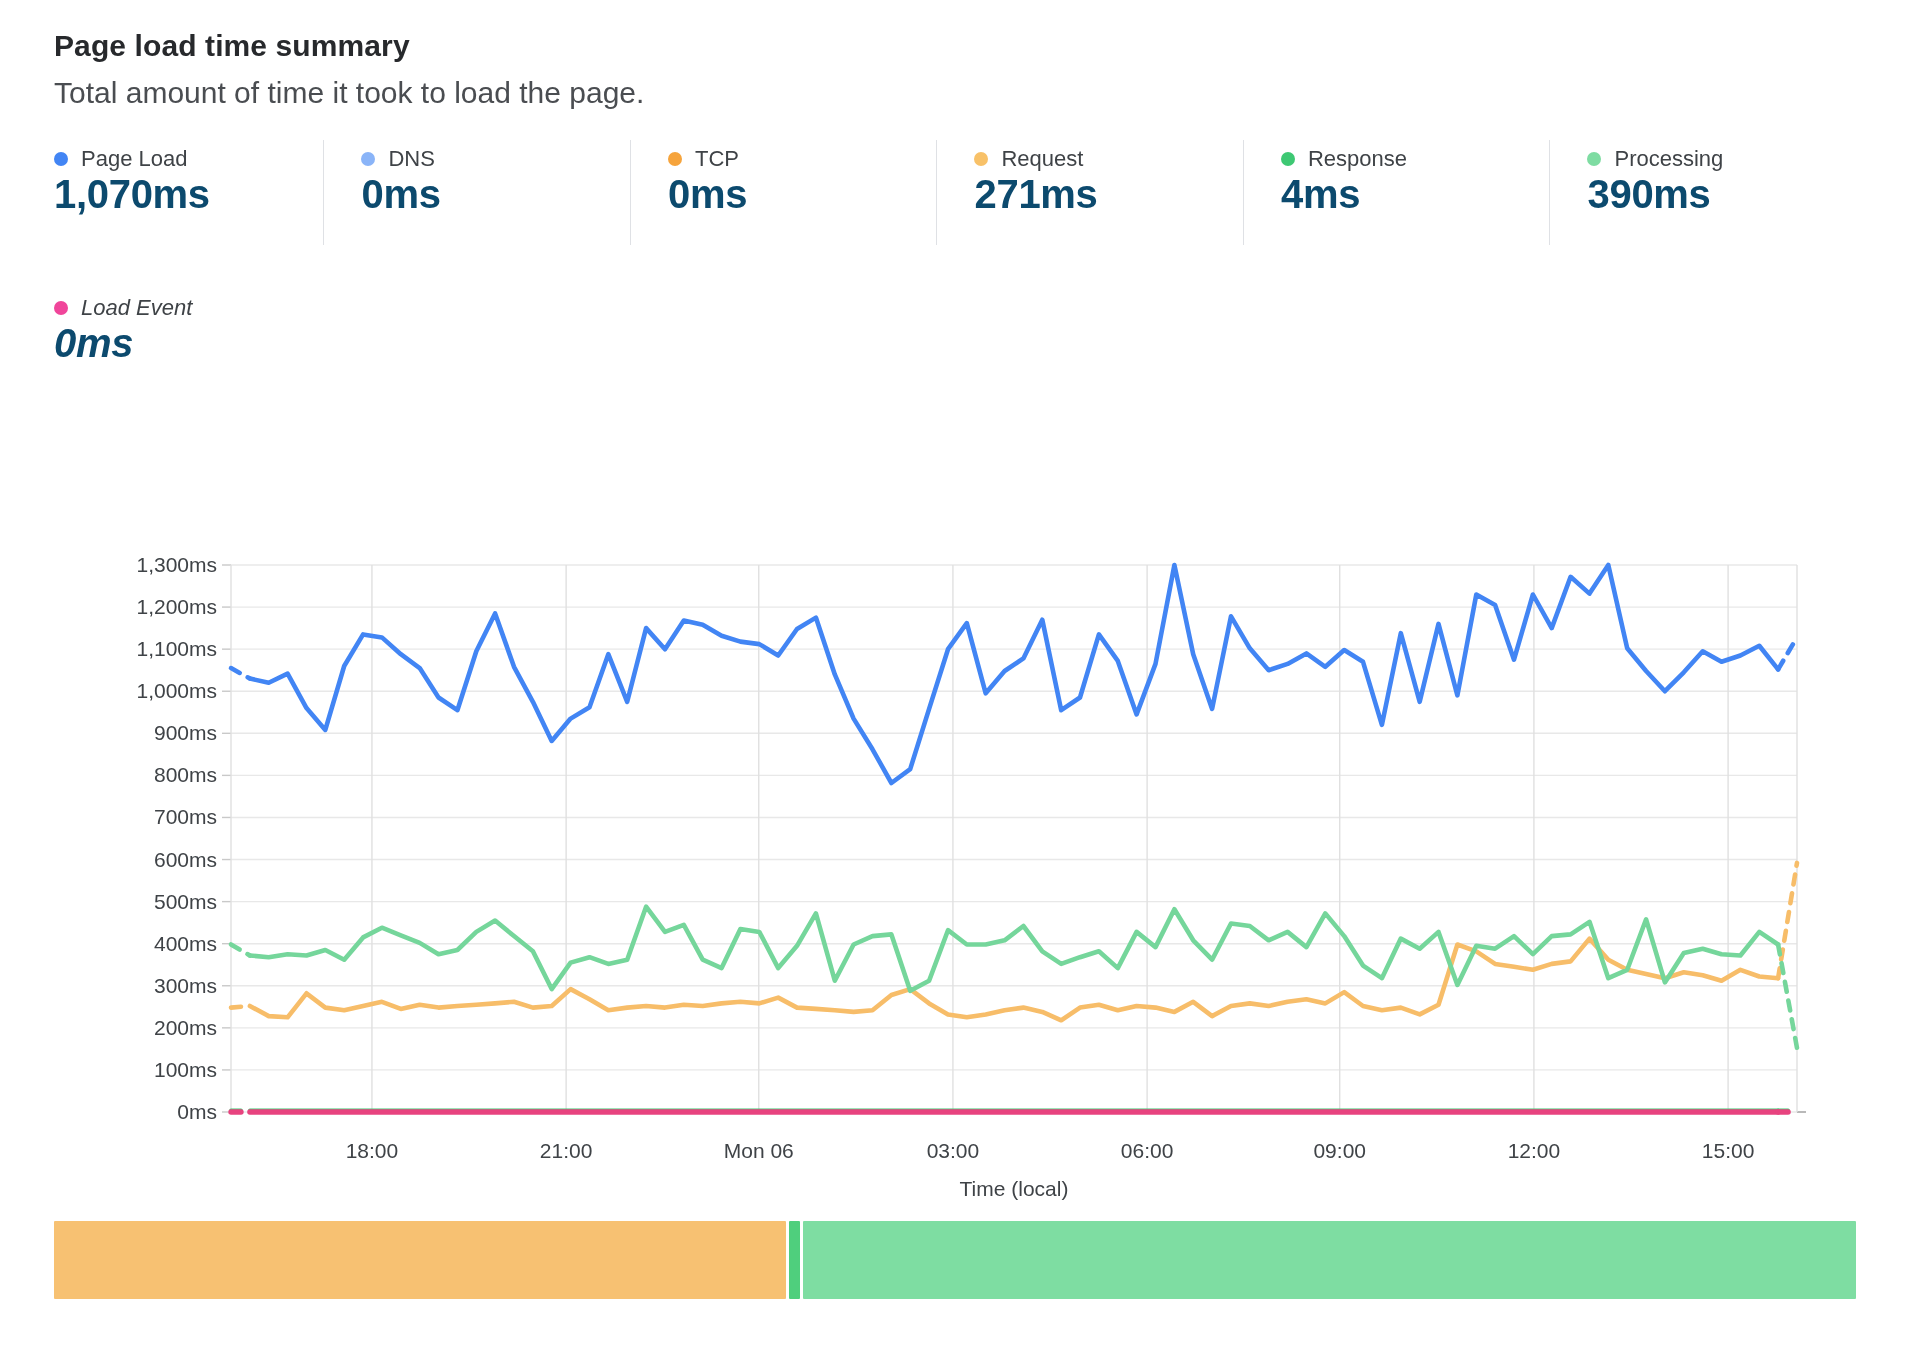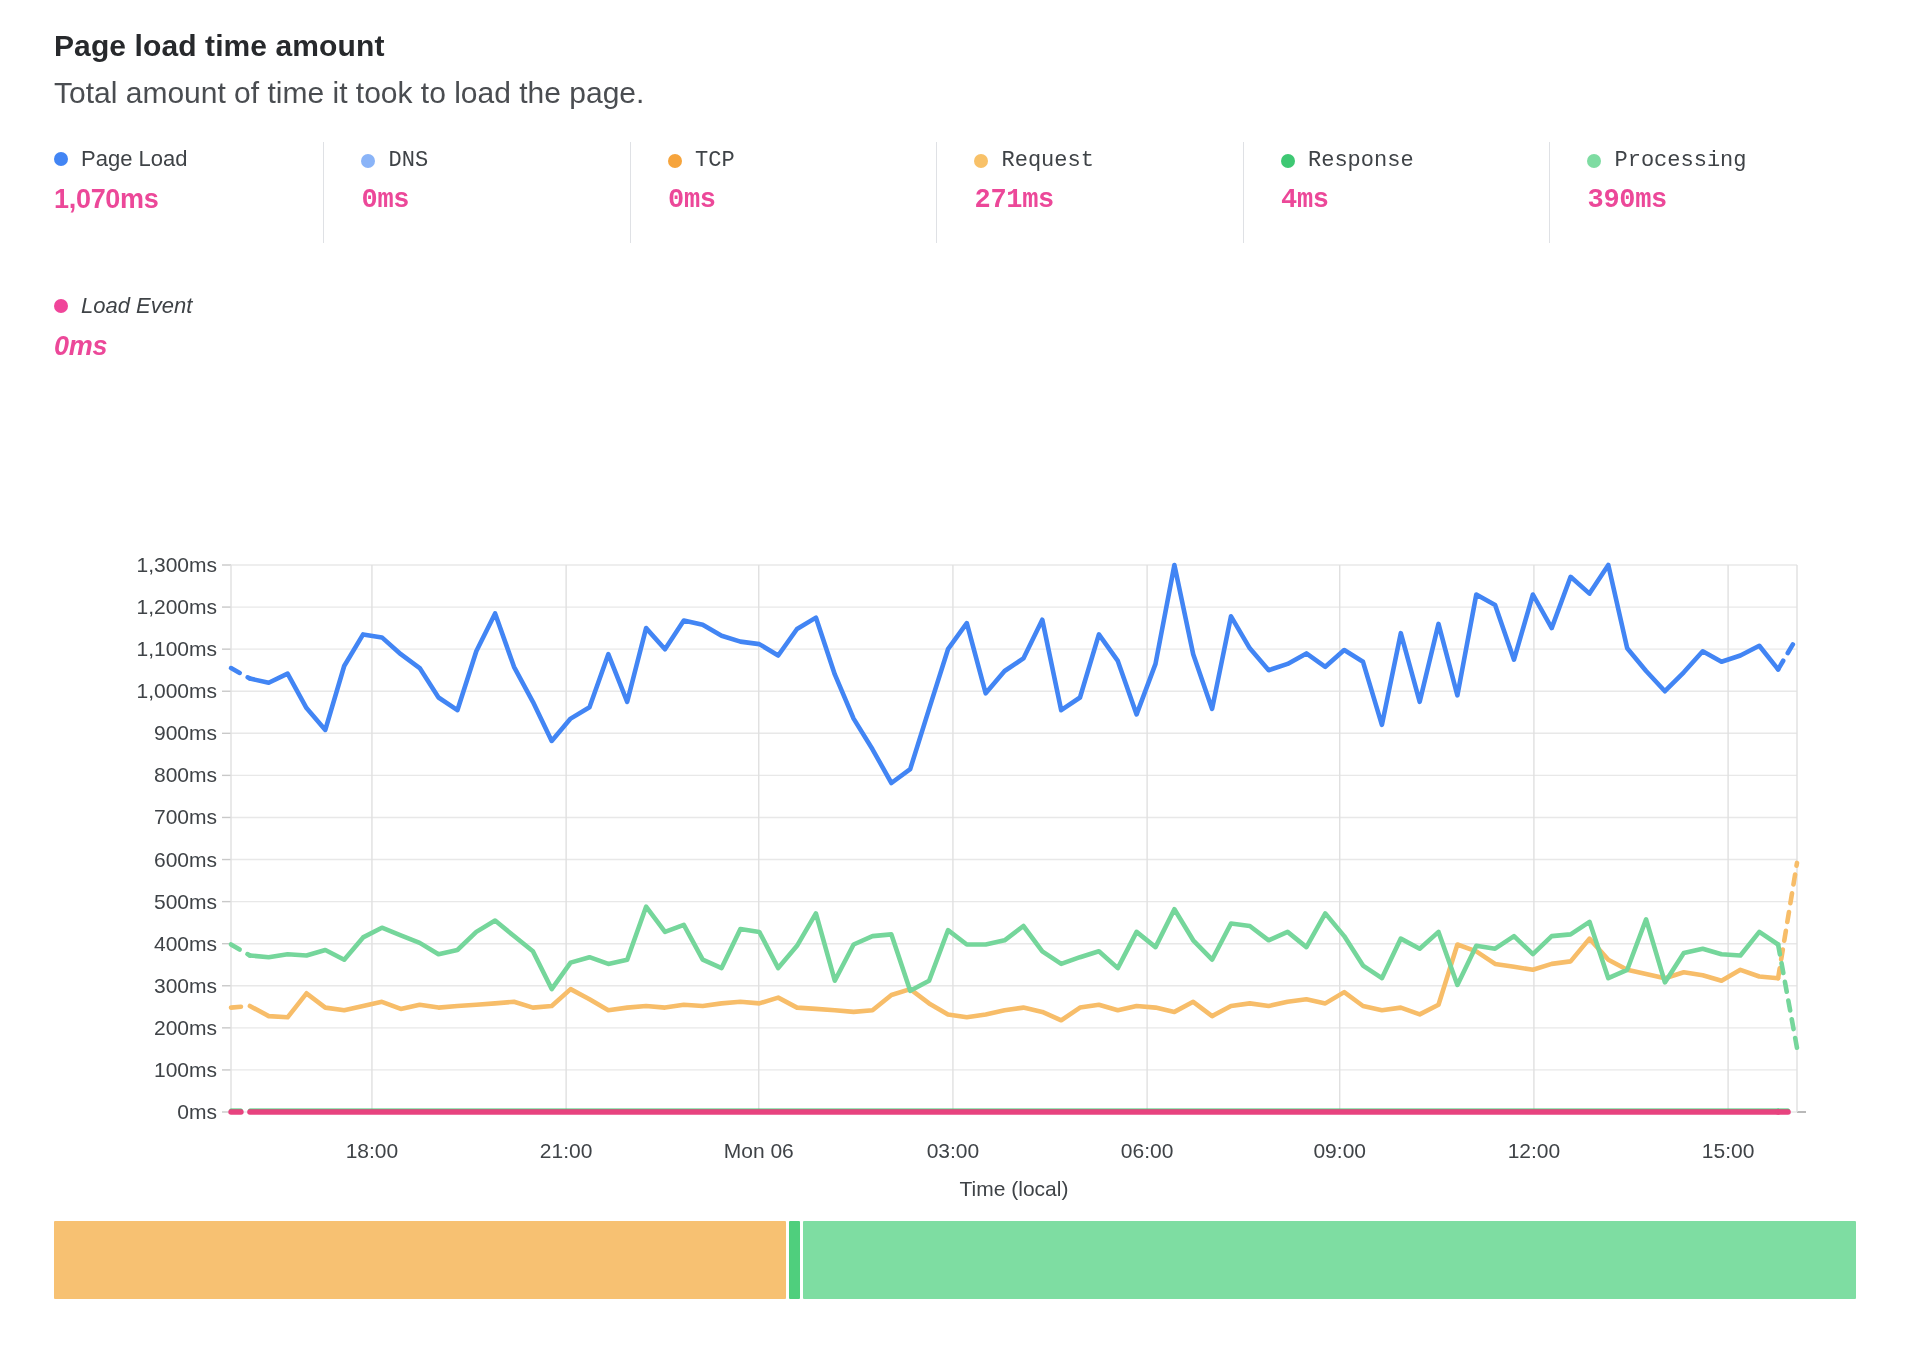--- a/index.html
+++ b/index.html
@@ -7,26 +7,26 @@
     width:1910px;height:1352px;background:#ffffff;position:relative;overflow:hidden;
     font-family:"Liberation Sans",sans-serif;color:#1d1f22;
   }
   .content{padding:26px 54px 0 54px;}
   .page-title{font-size:30px;font-weight:700;color:#27292c;margin:0;line-height:40px;letter-spacing:.1px;}
   .page-subtitle{font-size:30px;font-weight:400;color:#4a4d51;margin:10px 0 0 0;line-height:34px;}
   .stats-row{display:flex;margin-top:30px;align-items:flex-end;}
   .stats-row.second{margin-top:44px;}
   .stat-card{box-sizing:border-box;width:314px;padding:6px 0 28px 37px;}
   .stat-card:first-child{width:277px;padding-left:0;}
-  .stat-card + .stat-card{border-left:1px solid #dfe1e5;font-family:Liberation Mono, monospace;}
+  .stat-card + .stat-card{border-left:1px solid #dfe1e5;}
   .stats-row.second .stat-card{border-left:none;padding-bottom:0;font-style:italic;}
   .stat-head{display:flex;align-items:center;}
   .legend-dot{width:14px;height:14px;border-radius:50%;margin-right:13px;flex:0 0 auto;}
   .stat-label{font-size:22px;color:#3f4347;}
-  .stat-value{font-size:27px;font-weight:700;color:#ec4899;margin-top:12px;letter-spacing:-.3px;}
+  .stat-value{font-size:40px;font-weight:700;color:#0c4a6e;letter-spacing:-.3px;}
   #chart-svg{position:absolute;left:0;top:0;width:1910px;height:1352px;}
   #bottom-bar{
     position:absolute;left:54px;top:1221px;width:1802px;height:78px;
     display:flex;gap:3px;
   }
   #bottom-bar .bar-segment{height:100%;border-radius:1px;}
 </style>
 </head>
 <body>
 
@@ -110,21 +110,21 @@
     <polyline fill="none" stroke="#4285f4" stroke-width="4.6" stroke-linecap="round" stroke-linejoin="round" points="1778.1,669.4 1797.0,637.4" stroke-dasharray="10 9"></polyline>
     <polyline fill="none" stroke="#3ec873" stroke-width="3.6" stroke-linecap="round" stroke-linejoin="round" points="231.0,1110.3 249.9,1110.3" stroke-dasharray="10 9"></polyline>
     <polyline fill="none" stroke="#3ec873" stroke-width="3.6" stroke-linecap="round" stroke-linejoin="round" points="249.9,1110.3 268.7,1110.3 287.6,1110.3 306.5,1110.3 325.3,1110.3 344.2,1110.3 363.1,1110.3 381.9,1110.3 400.8,1110.3 419.7,1110.3 438.5,1110.3 457.4,1110.3 476.3,1110.3 495.1,1110.3 514.0,1110.3 532.9,1110.3 551.7,1110.3 570.6,1110.3 589.5,1110.3 608.3,1110.3 627.2,1110.3 646.1,1110.3 665.0,1110.3 683.8,1110.3 702.7,1110.3 721.6,1110.3 740.4,1110.3 759.3,1110.3 778.2,1110.3 797.0,1110.3 815.9,1110.3 834.8,1110.3 853.6,1110.3 872.5,1110.3 891.4,1110.3 910.2,1110.3 929.1,1110.3 948.0,1110.3 966.8,1110.3 985.7,1110.3 1004.6,1110.3 1023.4,1110.3 1042.3,1110.3 1061.2,1110.3 1080.0,1110.3 1098.9,1110.3 1117.8,1110.3 1136.6,1110.3 1155.5,1110.3 1174.4,1110.3 1193.2,1110.3 1212.1,1110.3 1231.0,1110.3 1249.8,1110.3 1268.7,1110.3 1287.6,1110.3 1306.4,1110.3 1325.3,1110.3 1344.2,1110.3 1363.0,1110.3 1381.9,1110.3 1400.8,1110.3 1419.7,1110.3 1438.5,1110.3 1457.4,1110.3 1476.3,1110.3 1495.1,1110.3 1514.0,1110.3 1532.9,1110.3 1551.7,1110.3 1570.6,1110.3 1589.5,1110.3 1608.3,1110.3 1627.2,1110.3 1646.1,1110.3 1664.9,1110.3 1683.8,1110.3 1702.7,1110.3 1721.5,1110.3 1740.4,1110.3 1759.3,1110.3 1778.1,1110.3"></polyline>
     <polyline fill="none" stroke="#3ec873" stroke-width="3.6" stroke-linecap="round" stroke-linejoin="round" points="1778.1,1110.3 1797.0,1110.3" stroke-dasharray="10 9"></polyline>
     <polyline fill="none" stroke="#e7437f" stroke-width="5.4" stroke-linecap="round" stroke-linejoin="round" points="231.0,1112.0 249.9,1112.0" stroke-dasharray="10 9"></polyline>
     <polyline fill="none" stroke="#e7437f" stroke-width="5.4" stroke-linecap="round" stroke-linejoin="round" points="249.9,1112.0 268.7,1112.0 287.6,1112.0 306.5,1112.0 325.3,1112.0 344.2,1112.0 363.1,1112.0 381.9,1112.0 400.8,1112.0 419.7,1112.0 438.5,1112.0 457.4,1112.0 476.3,1112.0 495.1,1112.0 514.0,1112.0 532.9,1112.0 551.7,1112.0 570.6,1112.0 589.5,1112.0 608.3,1112.0 627.2,1112.0 646.1,1112.0 665.0,1112.0 683.8,1112.0 702.7,1112.0 721.6,1112.0 740.4,1112.0 759.3,1112.0 778.2,1112.0 797.0,1112.0 815.9,1112.0 834.8,1112.0 853.6,1112.0 872.5,1112.0 891.4,1112.0 910.2,1112.0 929.1,1112.0 948.0,1112.0 966.8,1112.0 985.7,1112.0 1004.6,1112.0 1023.4,1112.0 1042.3,1112.0 1061.2,1112.0 1080.0,1112.0 1098.9,1112.0 1117.8,1112.0 1136.6,1112.0 1155.5,1112.0 1174.4,1112.0 1193.2,1112.0 1212.1,1112.0 1231.0,1112.0 1249.8,1112.0 1268.7,1112.0 1287.6,1112.0 1306.4,1112.0 1325.3,1112.0 1344.2,1112.0 1363.0,1112.0 1381.9,1112.0 1400.8,1112.0 1419.7,1112.0 1438.5,1112.0 1457.4,1112.0 1476.3,1112.0 1495.1,1112.0 1514.0,1112.0 1532.9,1112.0 1551.7,1112.0 1570.6,1112.0 1589.5,1112.0 1608.3,1112.0 1627.2,1112.0 1646.1,1112.0 1664.9,1112.0 1683.8,1112.0 1702.7,1112.0 1721.5,1112.0 1740.4,1112.0 1759.3,1112.0 1778.1,1112.0"></polyline>
     <polyline fill="none" stroke="#e7437f" stroke-width="5.4" stroke-linecap="round" stroke-linejoin="round" points="1778.1,1112.0 1797.0,1112.0" stroke-dasharray="10 9"></polyline>
   </svg>
 
 <div class="content">
-  <h1 class="page-title">Page load time amount</h1>
+  <h1 class="page-title">Page load time summary</h1>
   <div class="page-subtitle">Total amount of time it took to load the page.</div>
   <div class="stats-row" id="stats-row">
       <div class="stat-card">
         <div class="stat-head">
           <span class="legend-dot" style="background: rgb(66, 133, 244);"></span>
           <span class="stat-label">Page Load</span>
         </div>
         <div class="stat-value">1,070ms</div>
       </div>
       <div class="stat-card">

